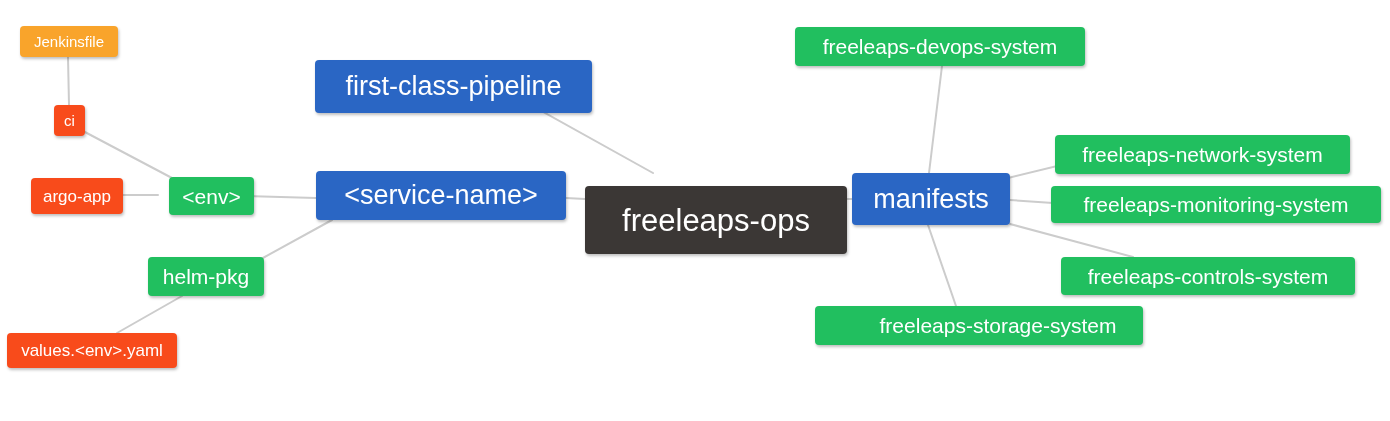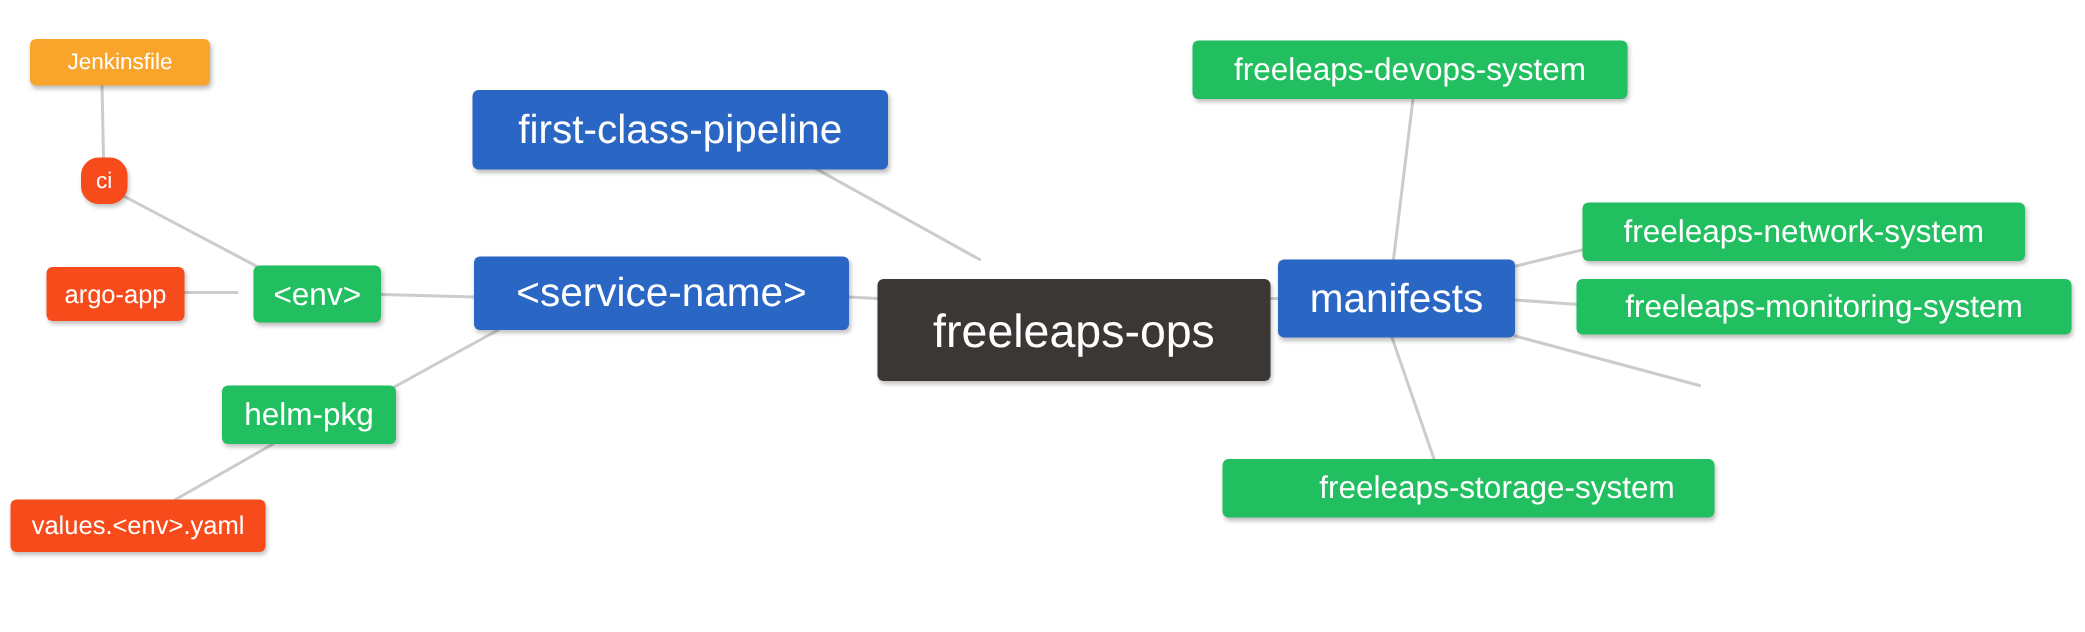--- a/index.html
+++ b/index.html
@@ -61,23 +61,23 @@
     <line x1="500" y1="88" x2="653" y2="173"></line>
     <line x1="566" y1="198" x2="585" y2="199"></line>
     <line x1="847" y1="199" x2="852" y2="199"></line>
     <line x1="929" y1="173" x2="942" y2="66"></line>
     <line x1="1008" y1="178" x2="1123" y2="150"></line>
     <line x1="1010" y1="200" x2="1053" y2="203"></line>
     <line x1="1010" y1="224" x2="1133" y2="257"></line>
     <line x1="928" y1="225" x2="956" y2="306"></line>
   </svg>
 
-  <div class="node orange" style="left:20px;   top:26px;  width:120px;  height:31px; font-size:15px;text-align:center;">Jenkinsfile</div>
+  <div class="node orange" style="left:20px;   top:26px;  width:98px;  height:31px; font-size:15px;text-align:center;">Jenkinsfile</div>
 
-  <div class="node red" style="left:54px;   top:105px; width:31px;  height:31px; font-size:15px;border-radius:12px;">ci</div>
+  <div class="node red" style="left:54px;   top:105px; width:31px;  height:31px; font-size:15px;">ci</div>
 
   <div class="node red" style="left:31px;   top:178px; width:92px;  height:36px; font-size:17px;">argo-app</div>
 
   <div class="node green" style="left:169px;  top:177px; width:85px;  height:38px; font-size:21px;">&lt;env&gt;</div>
 
   <div class="node green" style="left:148px;  top:257px; width:116px; height:39px; font-size:21px;">helm-pkg</div>
 
   <div class="node red" style="left:7px;    top:333px; width:170px; height:35px; font-size:17px;">values.&lt;env&gt;.yaml</div>
 
   <div class="node blue" style="left:315px;  top:35px;  width:277px; height:53px; font-size:27px;margin-top:25px;">first-class-pipeline</div>
@@ -87,16 +87,17 @@
   <div class="node dark" style="left:585px;  top:186px; width:262px; height:68px; font-size:31px;">freeleaps-ops</div>
 
   <div class="node blue" style="left:852px;  top:173px; width:158px; height:52px; font-size:27px;">manifests</div>
 
   <div class="node green" style="left:795px;  top:27px;  width:290px; height:39px; font-size:21px;">freeleaps-devops-system</div>
 
   <div class="node green" style="left:1055px; top:111px; width:295px; height:39px; font-size:21px;margin-top:24px;">freeleaps-network-system</div>
 
   <div class="node green" style="left:1051px; top:186px; width:330px; height:37px; font-size:21px;">freeleaps-monitoring-system</div>
 
+  <div class="node green" style="left:1061px; top:257px; width:294px; height:38px; font-size:21px;">freeleaps-controls-system</div>
 
   <div class="node green" style="left:815px;  top:306px; width:290px; height:39px; font-size:21px;padding-left:38px;">freeleaps-storage-system</div>
 
 </div>
 
 </body></html>

